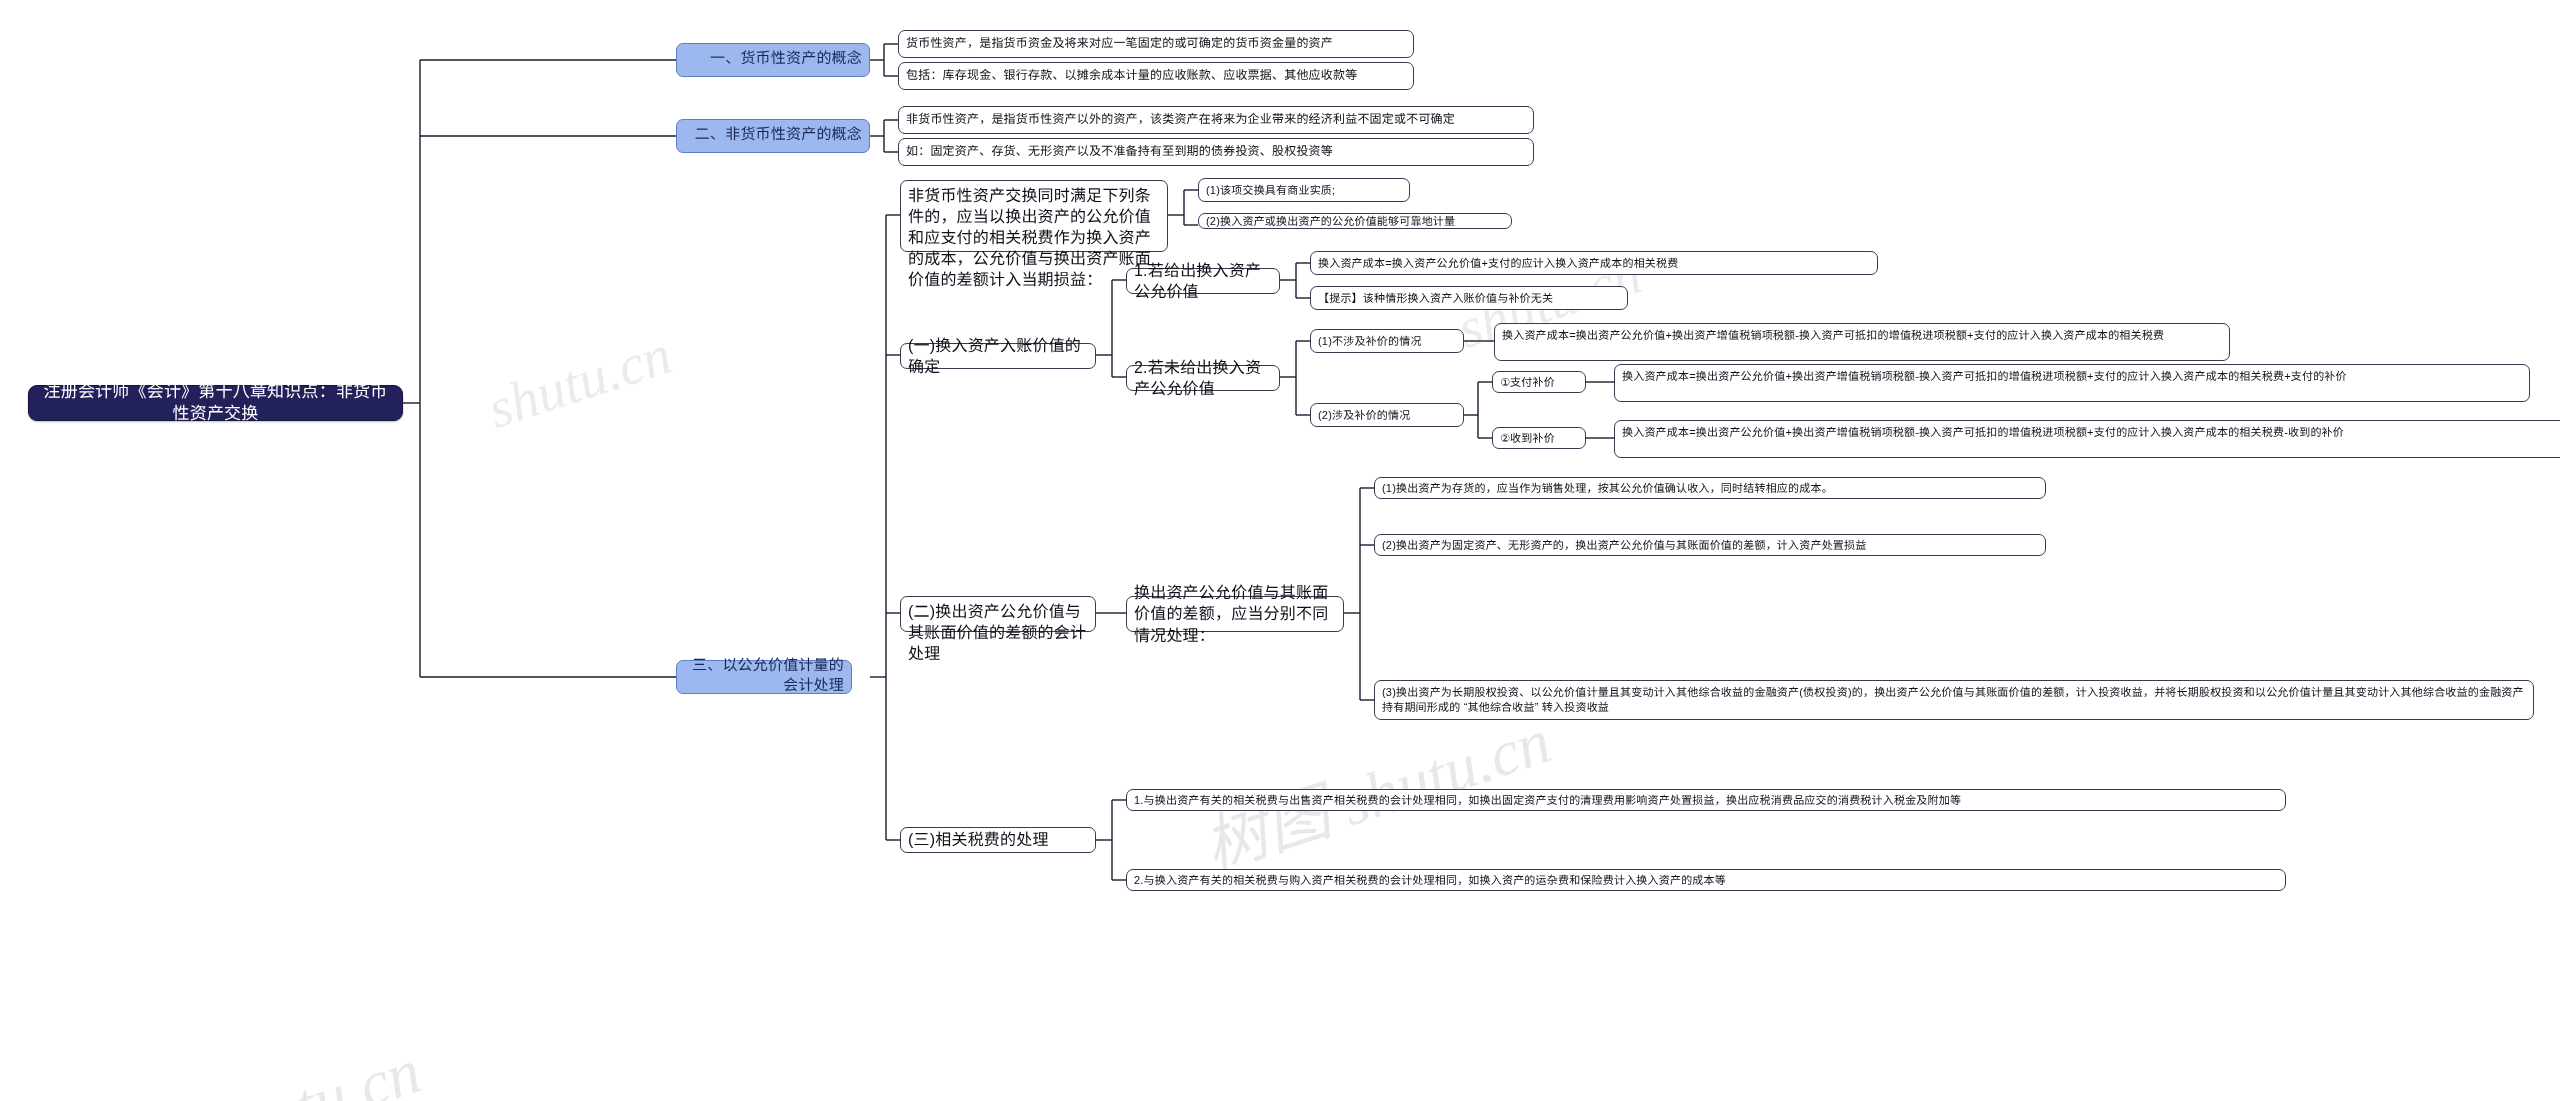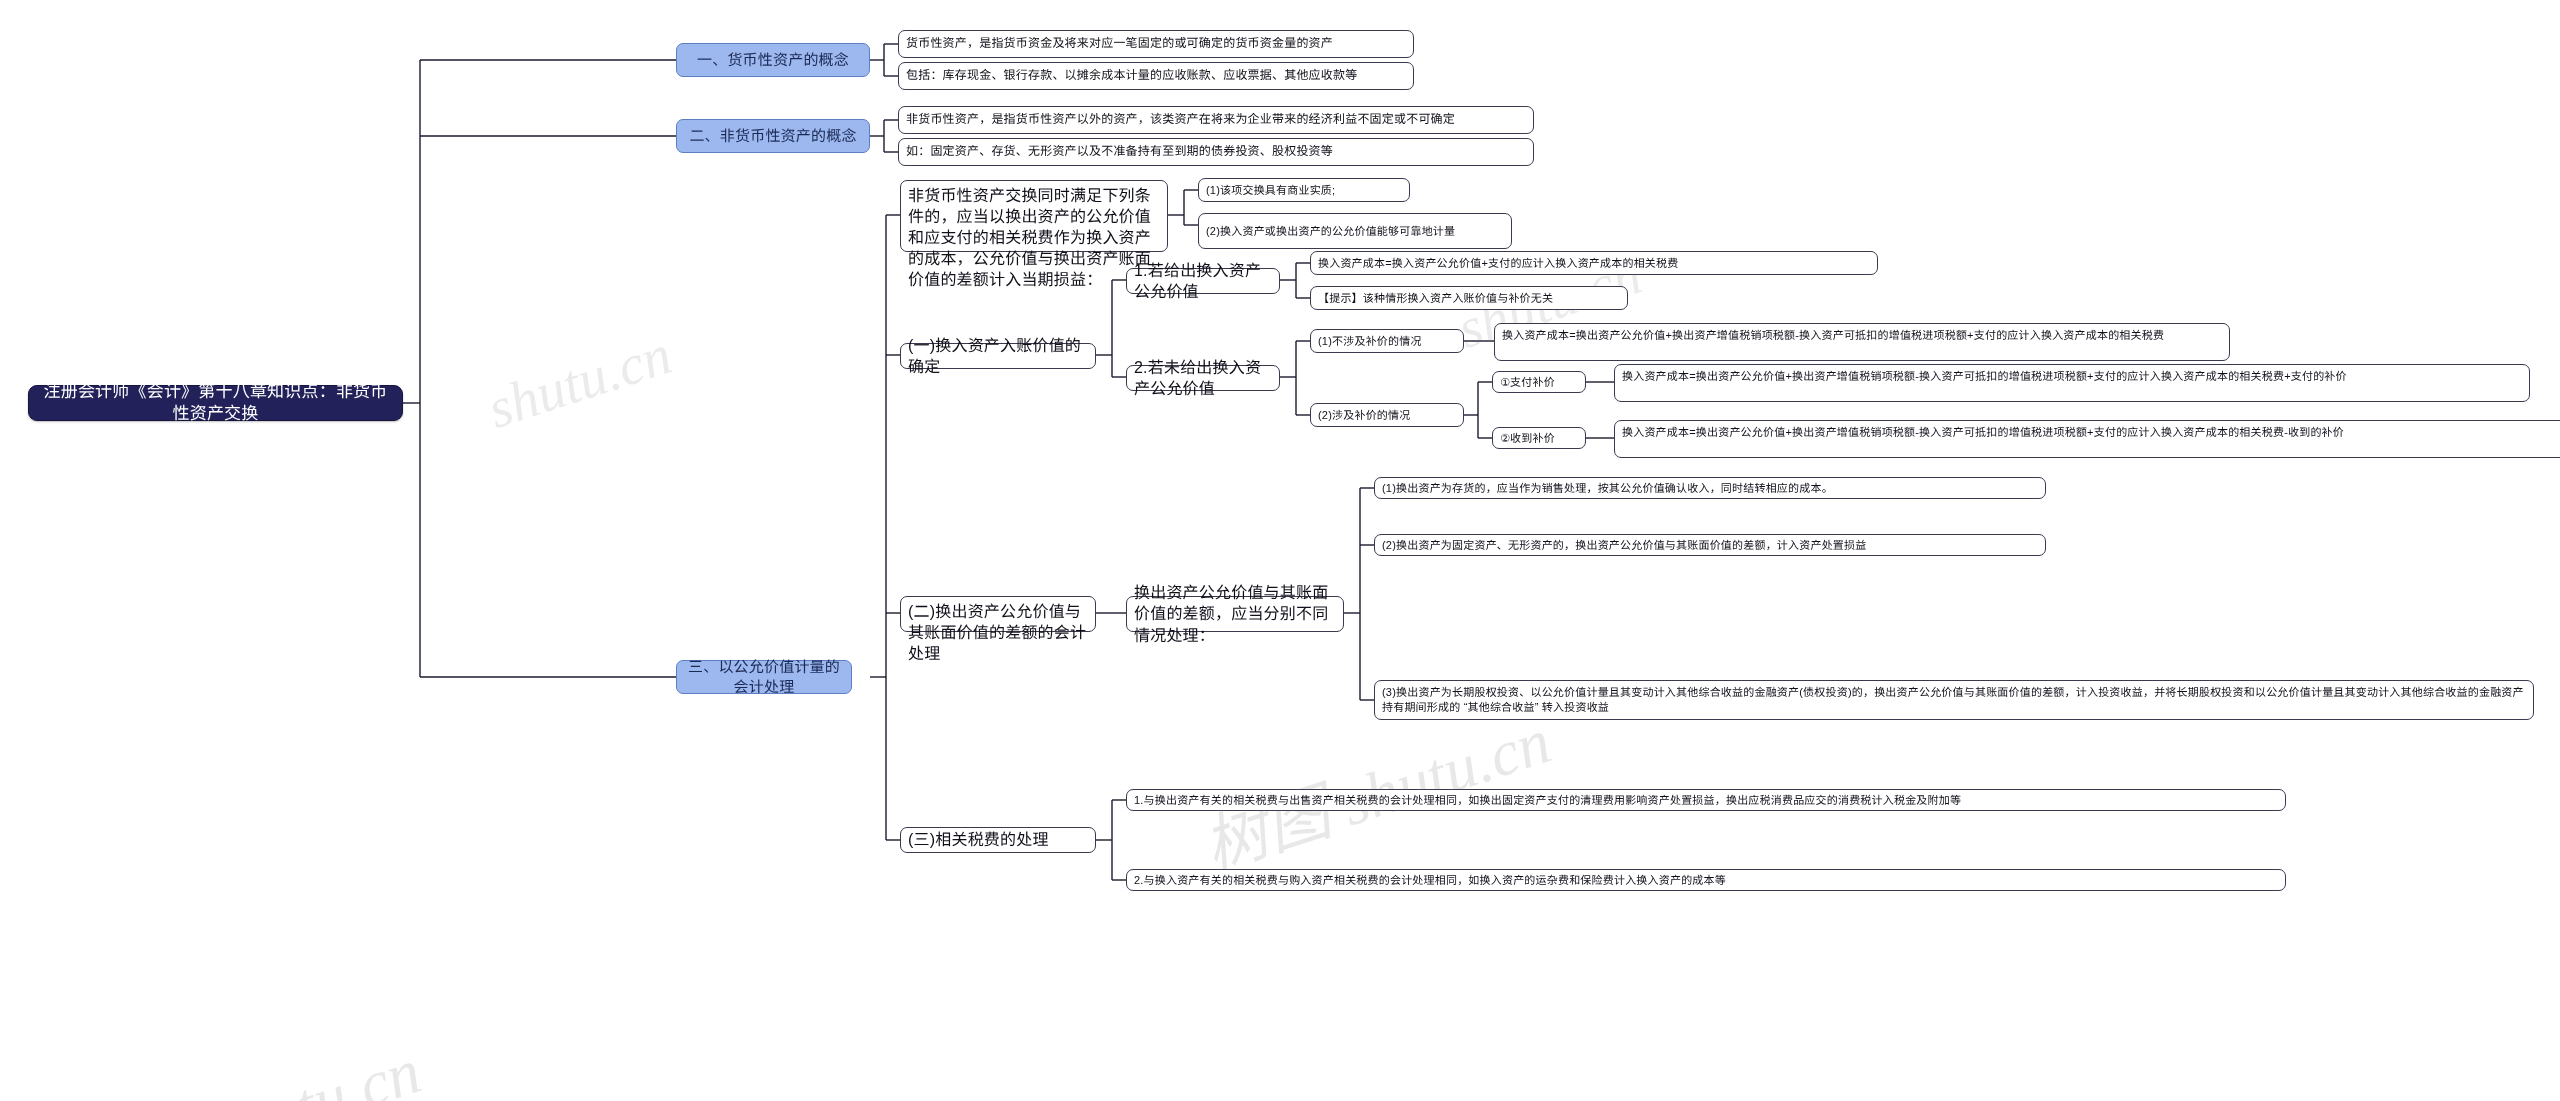--- a/index.html
+++ b/index.html
@@ -40,21 +40,22 @@
     box-shadow:0 1px 2px rgba(0,0,0,.25);
   }
   
   .lvl1{
     background:#9cb8ef;
     border:1.3px solid #5d7fc4;
     border-radius:7px;
     color:#1b2a55;
     font-size:15px;
     justify-content:center;
-    text-align:center;
+    text-align:right;
+    font-family:Liberation Mono, monospace;
   }
   .lvl2{font-size:12px;}
   .lvl3{font-size:16px;}
   .leaf{font-size:11px;}
 
   
   .wm{
     position:absolute;
     color:rgba(120,120,120,.17);
     font-family:"Liberation Serif","DejaVu Serif",serif;
@@ -182,21 +183,21 @@
   <div class="node lvl1" style="left:676px;top:660px;width:176px;height:34px;">
     <span>三、以公允价值计量的会计处理</span>
   </div>
 
   <div class="node lvl3" style="left:900px;top:180px;width:268px;height:72px;align-items:flex-start;">
     <span>非货币性资产交换同时满足下列条件的，应当以换出资产的公允价值和应支付的相关税费作为换入资产的成本，公允价值与换出资产账面价值的差额计入当期损益：</span>
   </div>
   <div class="node leaf" style="left:1198px;top:178px;width:212px;height:24px;">
     <span>(1)该项交换具有商业实质;</span>
   </div>
-  <div class="node leaf" style="left:1198px;top:213px;width:314px;height:36px;">
+  <div class="node leaf" style="left:1198px;top:213px;width:314px;height:16px;">
     <span>(2)换入资产或换出资产的公允价值能够可靠地计量</span>
   </div>
 
   <div class="node lvl3" style="left:900px;top:343px;width:196px;height:26px;">
     <span>(一)换入资产入账价值的确定</span>
   </div>
 
   <div class="node lvl3" style="left:1126px;top:268px;width:154px;height:26px;">
     <span>1.若给出换入资产公允价值</span>
   </div>

